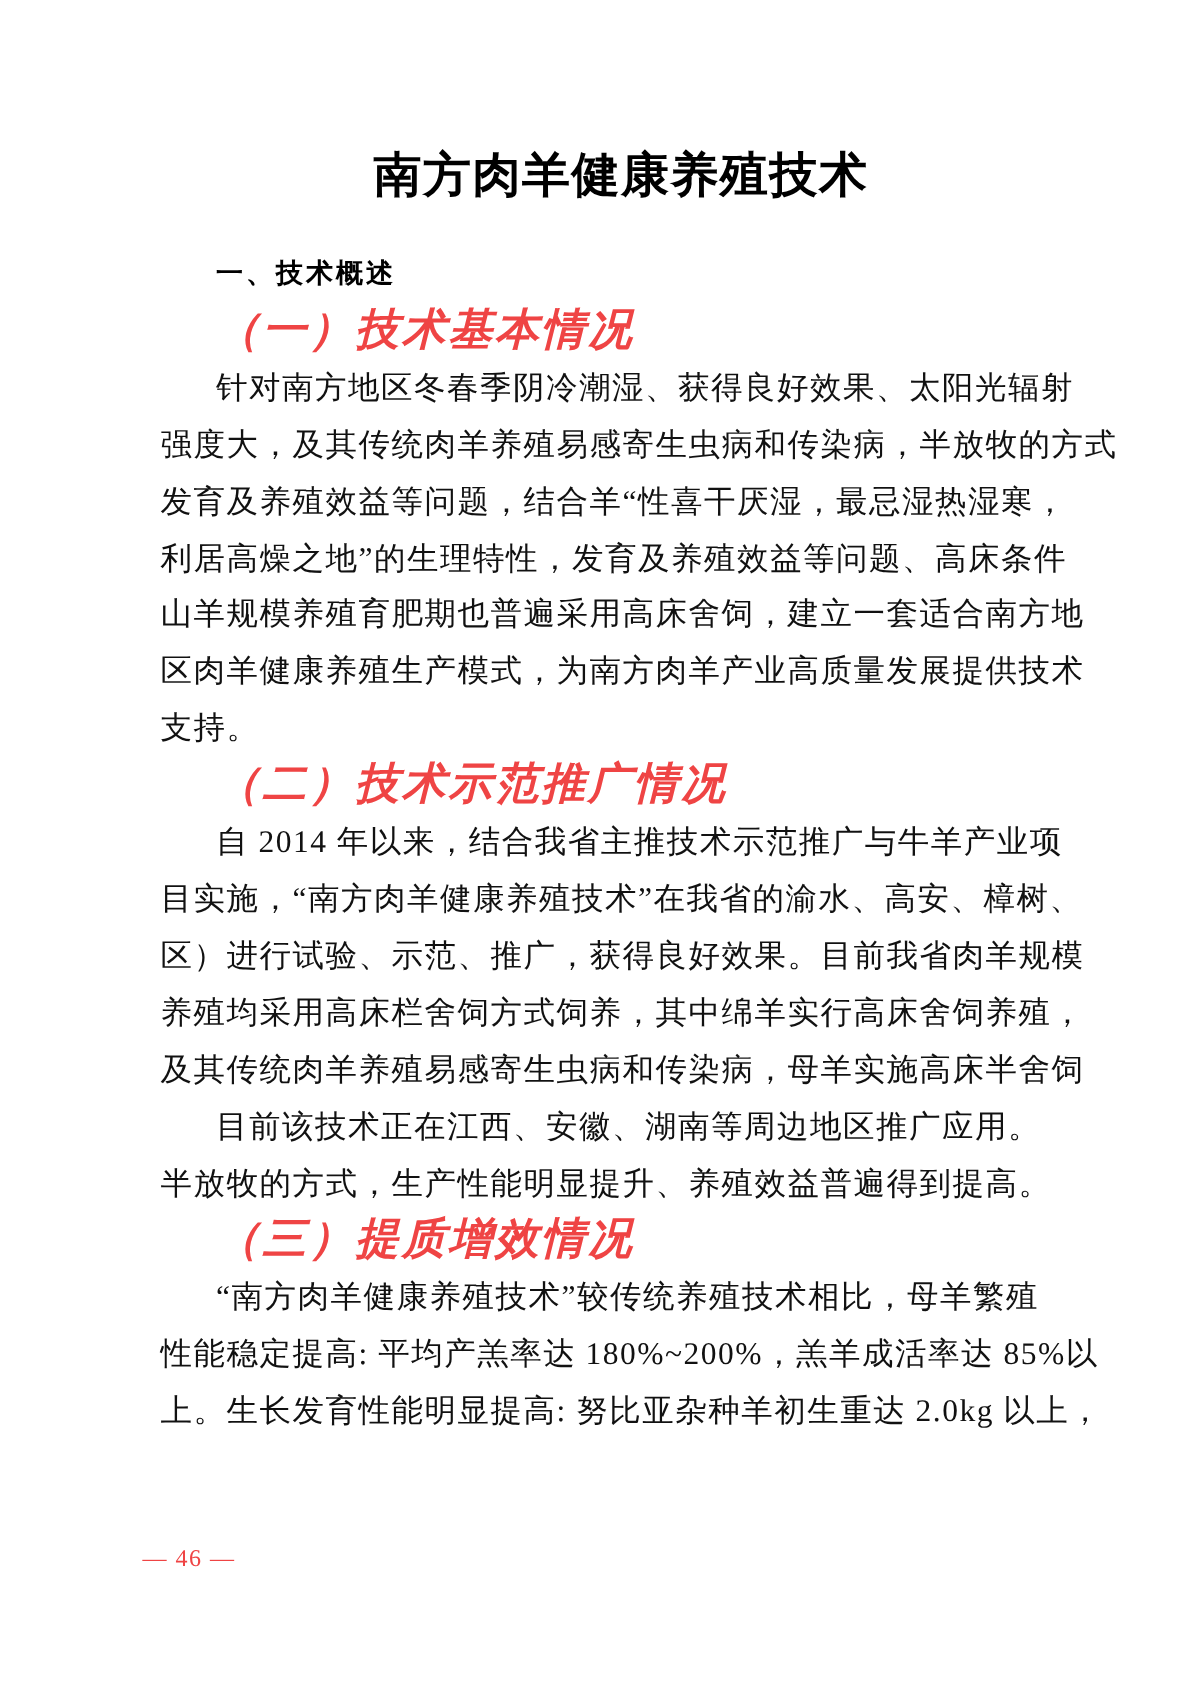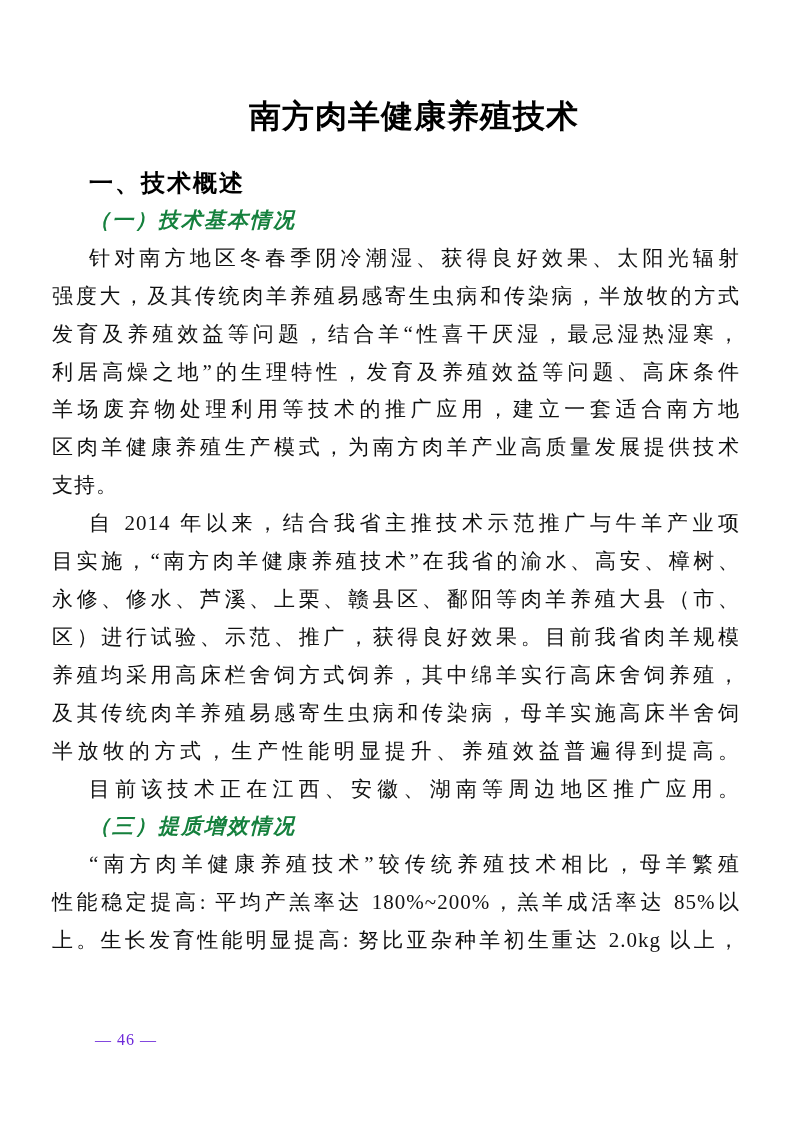--- a/index.html
+++ b/index.html
@@ -6,97 +6,97 @@
   html, body { background: #ffffff; }
   .page {
     position: relative;
     width: 792px;
     height: 1122px;
     background: #ffffff;
     font-family: "Liberation Serif", serif;
     color: #111111;
     overflow: hidden;
   }
-  .doc { padding: 0 52px; }
+  .doc { padding: 0 107px; }
   .title {
     margin-top: 96px;
     padding-left: 36px;
     font-size: 32px;
     line-height: 40px;
     font-weight: bold;
     text-align: center;
     letter-spacing: 1px;
     color: #000000;
   }
   .h1 {
     margin-top: 28px;
     padding-left: 37px;
     font-family: "Liberation Sans", sans-serif;
-    font-size: 24px;
+    font-size: 18px;
     line-height: 37.9px;
     font-weight: bold;
     letter-spacing: 2px;
     color: #000000;
   }
   .h2 {
     padding-left: 37px;
-    font-size: 21px;
+    font-size: 29px;
     line-height: 37.9px;
     font-weight: bold;
     font-style: italic;
     letter-spacing: 2px;
-    color: #15803d;
+    color: #ef4444;
   }
   .line {
     font-size: 21px;
     line-height: 37.9px;
     letter-spacing: 1px;
     text-align: justify;
     text-align-last: justify;
     white-space: nowrap;
   }
   .line.indent { text-indent: 37px; }
   .line.endline { text-align-last: left; }
   .footer {
     position: absolute;
     left: 95px;
     top: 1028px;
     font-size: 16px;
     line-height: 24px;
     letter-spacing: 1px;
-    color: #6d28d9;
+    color: #ef4444;
   }
 </style>
 </head>
 <body>
 
 <div class="page">
   <div class="doc">
 
     <div class="title">南方肉羊健康养殖技术</div>
 
     <div class="h1">一、技术概述</div>
 
     <div class="h2">（一）技术基本情况</div>
     <div class="line indent">针对南方地区冬春季阴冷潮湿、获得良好效果、太阳光辐射</div>
     <div class="line">强度大，及其传统肉羊养殖易感寄生虫病和传染病，半放牧的方式</div>
     <div class="line">发育及养殖效益等问题，结合羊“性喜干厌湿，最忌湿热湿寒，</div>
     <div class="line">利居高燥之地”的生理特性，发育及养殖效益等问题、高床条件</div>
-    <div class="line">羊场废弃物处理利用等技术的推广应用，建立一套适合南方地</div>
+    <div class="line">山羊规模养殖育肥期也普遍采用高床舍饲，建立一套适合南方地</div>
     <div class="line">区肉羊健康养殖生产模式，为南方肉羊产业高质量发展提供技术</div>
     <div class="line endline">支持。</div>
 
+    <div class="h2">（二）技术示范推广情况</div>
     <div class="line indent">自 2014 年以来，结合我省主推技术示范推广与牛羊产业项</div>
     <div class="line">目实施，“南方肉羊健康养殖技术”在我省的渝水、高安、樟树、</div>
-    <div class="line">永修、修水、芦溪、上栗、赣县区、鄱阳等肉羊养殖大县（市、</div>
     <div class="line">区）进行试验、示范、推广，获得良好效果。目前我省肉羊规模</div>
     <div class="line">养殖均采用高床栏舍饲方式饲养，其中绵羊实行高床舍饲养殖，</div>
     <div class="line">及其传统肉羊养殖易感寄生虫病和传染病，母羊实施高床半舍饲</div>
+    <div class="line indent">目前该技术正在江西、安徽、湖南等周边地区推广应用。</div>
     <div class="line">半放牧的方式，生产性能明显提升、养殖效益普遍得到提高。</div>
-    <div class="line indent">目前该技术正在江西、安徽、湖南等周边地区推广应用。</div>
 
     <div class="h2">（三）提质增效情况</div>
     <div class="line indent">“南方肉羊健康养殖技术”较传统养殖技术相比，母羊繁殖</div>
     <div class="line">性能稳定提高: 平均产羔率达 180%~200%，羔羊成活率达 85%以</div>
     <div class="line">上。生长发育性能明显提高: 努比亚杂种羊初生重达 2.0kg 以上，</div>
 
   </div>
 
   <div class="footer">— 46 —</div>
 </div>

